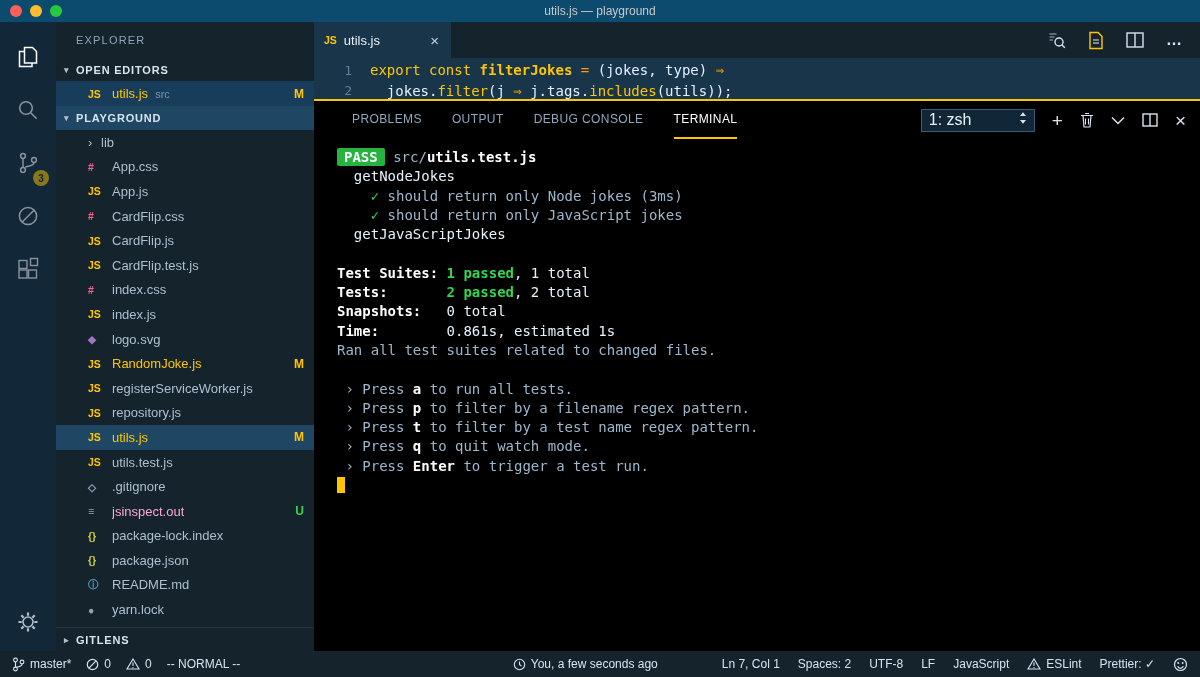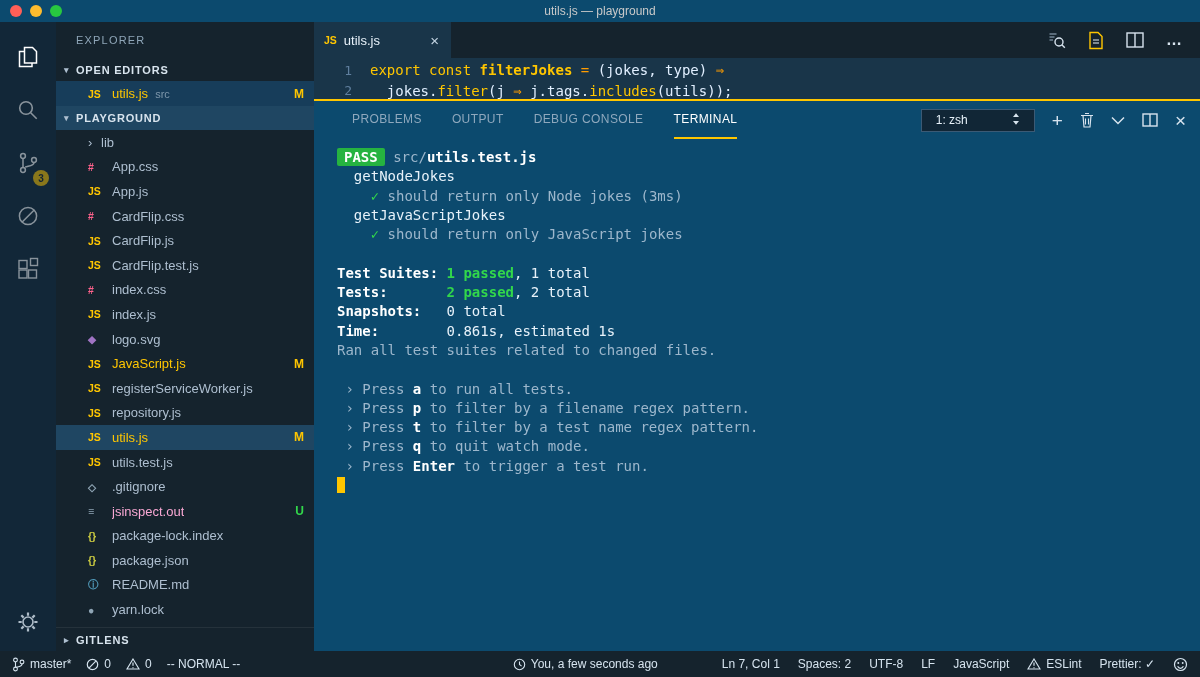--- a/index.html
+++ b/index.html
@@ -57,27 +57,27 @@
   .lnum { width:38px; flex:none; text-align:right; color:#5f7f9e; font-size:13px; }
   .ltext { margin-left:18px; white-space:pre; }
   .tok-kw { color:#ffc600; }
   .tok-fn { color:#ffc600; font-weight:bold; }
   .tok-fnu { color:#ffc600; border-bottom:1.5px solid #ffc600; }
   .tok-op { color:#ff9d00; }
   .tok-param { color:#e1efff; }
   .tok-plain { color:#e1efff; }
 
   
-  .panel { flex:1; min-height:0; border-top:2px solid #ffc600; display:flex; flex-direction:column; background:#0c4a6e; }
+  .panel { flex:1; min-height:0; border-top:2px solid #ffc600; display:flex; flex-direction:column; background:#000000; }
   .panel-header { height:38px; flex:none; display:flex; align-items:center; padding:0 14px 0 38px; }
   .panel-tabs { display:flex; gap:30px; height:100%; }
   .panel-tab { font-size:12px; letter-spacing:.4px; color:#8fa8bd; display:flex; align-items:center; border-bottom:2px solid transparent; cursor:pointer; }
   .panel-tab.active { color:#fff; border-bottom-color:#ffc600; }
   .panel-controls { margin-left:auto; display:flex; align-items:center; gap:17px; }
-  .shell-select { width:114px; height:23px; background:#112636; border:1px solid #3b5a75; color:#e8f2fa; font-size:12px; display:flex; align-items:center; justify-content:space-between; padding:0 14px; cursor:pointer; }
+  .shell-select { width:114px; height:23px; background:#112636; border:1px solid #3b5a75; color:#e8f2fa; font-size:16px; display:flex; align-items:center; justify-content:space-between; padding:0 7px; cursor:pointer; }
   .pc-icon { display:flex; align-items:center; cursor:pointer; color:#d7e3ee; }
   .pc-text { font-size:19px; line-height:1; color:#d7e3ee; cursor:pointer; }
 
   
   .terminal { flex:1; overflow:hidden; padding:9px 0 0 23px; font-family:"DejaVu Sans Mono","DejaVu Sans",monospace; font-size:14px; line-height:19.3px; cursor:text; }
   .tline { white-space:pre; }
   .t-badge { background:#26b340; color:#fff; font-weight:bold; padding:1px 7px; border-radius:2px; }
   .t-bold { color:#fff; font-weight:bold; }
   .t-white { color:#e8f2fa; }
   .t-dim { color:#9db7cc; }
@@ -207,21 +207,21 @@
           <div class="file-row">
             <span class="fi" style="color: rgb(255, 198, 0);">JS</span>
             <span class="fname">index.js</span>
           </div>
           <div class="file-row">
             <span class="fi" style="color: rgb(160, 116, 196);">◆</span>
             <span class="fname">logo.svg</span>
           </div>
           <div class="file-row">
             <span class="fi" style="color: rgb(255, 198, 0);">JS</span>
-            <span class="fname" style="color: rgb(255, 198, 0);">JavaScript.js</span>
+            <span class="fname" style="color: rgb(255, 198, 0);">RandomJoke.js</span>
             <span class="gbadge" style="color: rgb(255, 198, 0);">M</span>
           </div>
           <div class="file-row">
             <span class="fi" style="color: rgb(255, 198, 0);">JS</span>
             <span class="fname">registerServiceWorker.js</span>
           </div>
           <div class="file-row">
             <span class="fi" style="color: rgb(255, 198, 0);">JS</span>
             <span class="fname">repository.js</span>
           </div>
@@ -342,22 +342,22 @@
                   <path d="M8 1v12" stroke="#d7e3ee" stroke-width="1.4"></path>
                 </svg>
               </span>
             <span class="pc-text">×</span>
           </div>
         </div>
         <div class="terminal" id="terminal-body">
             <div class="tline"><span class="t-badge">PASS</span><span class="t-plain"> </span><span class="t-dim">src/</span><span class="t-bold">utils.test.js</span></div>
             <div class="tline"><span class="t-white">  getNodeJokes</span></div>
             <div class="tline"><span class="t-plain">    </span><span class="t-check">✓</span><span class="t-dim"> should return only Node jokes (3ms)</span></div>
+            <div class="tline"><span class="t-plain">    </span><span class="t-check">✓</span><span class="t-dim"> should return only JavaScript jokes</span></div>
             <div class="tline"><span class="t-white">  getJavaScriptJokes</span></div>
-            <div class="tline"><span class="t-plain">    </span><span class="t-check">✓</span><span class="t-dim"> should return only JavaScript jokes</span></div>
             <div class="tline">&nbsp;</div>
             <div class="tline"><span class="t-bold">Test Suites: </span><span class="t-green">1 passed</span><span class="t-white">, 1 total</span></div>
             <div class="tline"><span class="t-bold">Tests:       </span><span class="t-green">2 passed</span><span class="t-white">, 2 total</span></div>
             <div class="tline"><span class="t-bold">Snapshots:   </span><span class="t-white">0 total</span></div>
             <div class="tline"><span class="t-bold">Time:        </span><span class="t-white">0.861s, estimated 1s</span></div>
             <div class="tline"><span class="t-dim">Ran all test suites related to changed files.</span></div>
             <div class="tline">&nbsp;</div>
             <div class="tline"><span class="t-dim"> › Press </span><span class="t-key">a</span><span class="t-dim"> to run all tests.</span></div>
             <div class="tline"><span class="t-dim"> › Press </span><span class="t-key">p</span><span class="t-dim"> to filter by a filename regex pattern.</span></div>
             <div class="tline"><span class="t-dim"> › Press </span><span class="t-key">t</span><span class="t-dim"> to filter by a test name regex pattern.</span></div>

